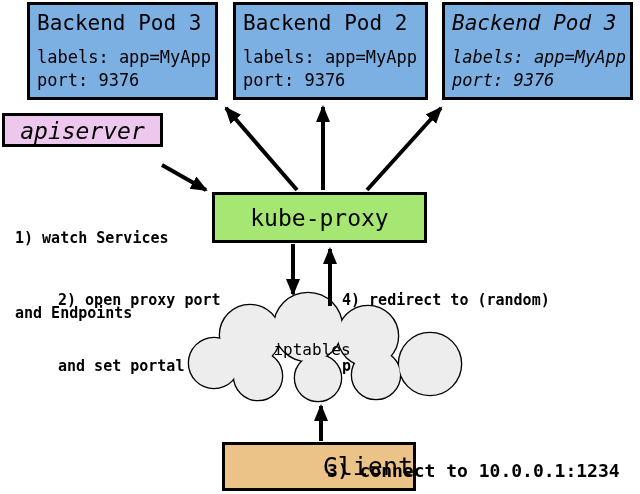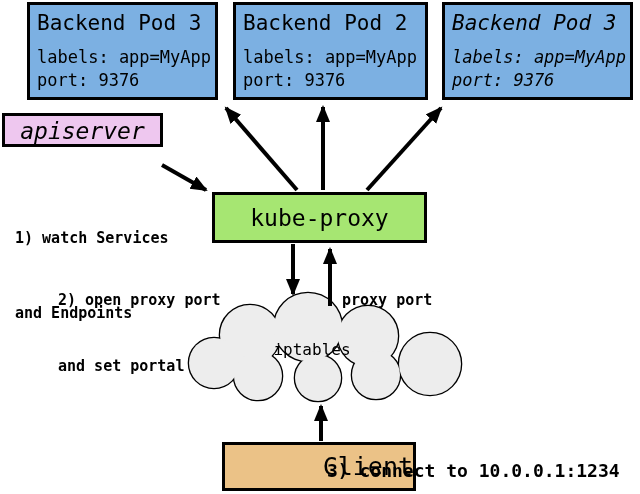--- a/index.html
+++ b/index.html
@@ -72,20 +72,21 @@
     <div>1) watch Services</div>
     <div>and Endpoints</div>
   </div>
 
   <div class="ann ann-2">
     <div>2) open proxy port</div>
     <div>and set portal rules</div>
   </div>
 
   <div class="ann ann-4">
+    <div>4) redirect to (random)</div>
     <div>proxy port</div>
   </div>
 
 
   <div class="ann ann-3">
     <div>3) connect to 10.0.0.1:1234</div>
   </div>
 
   <svg class="overlay" width="640" height="494" viewBox="0 0 640 494">
     <defs>

